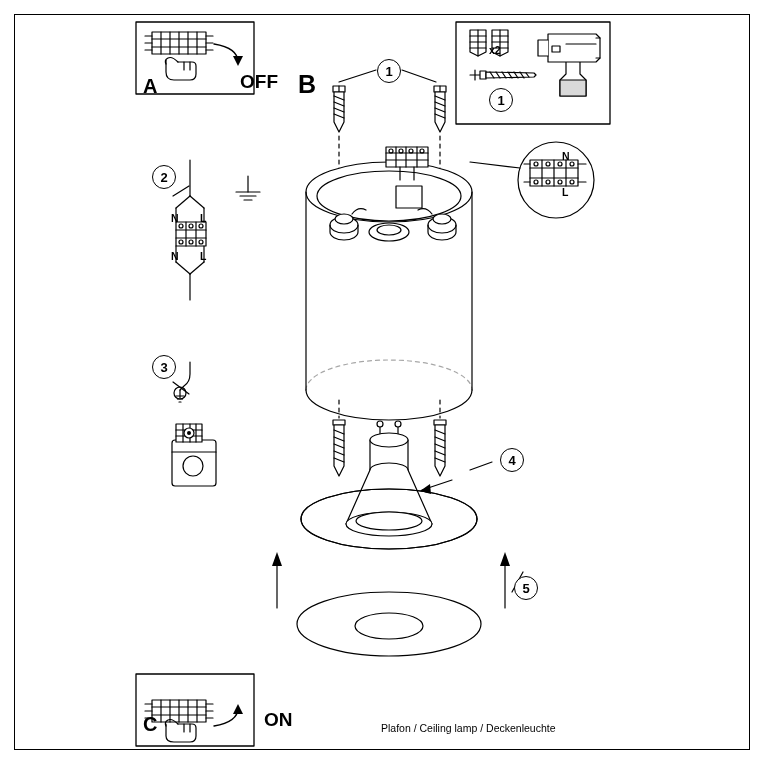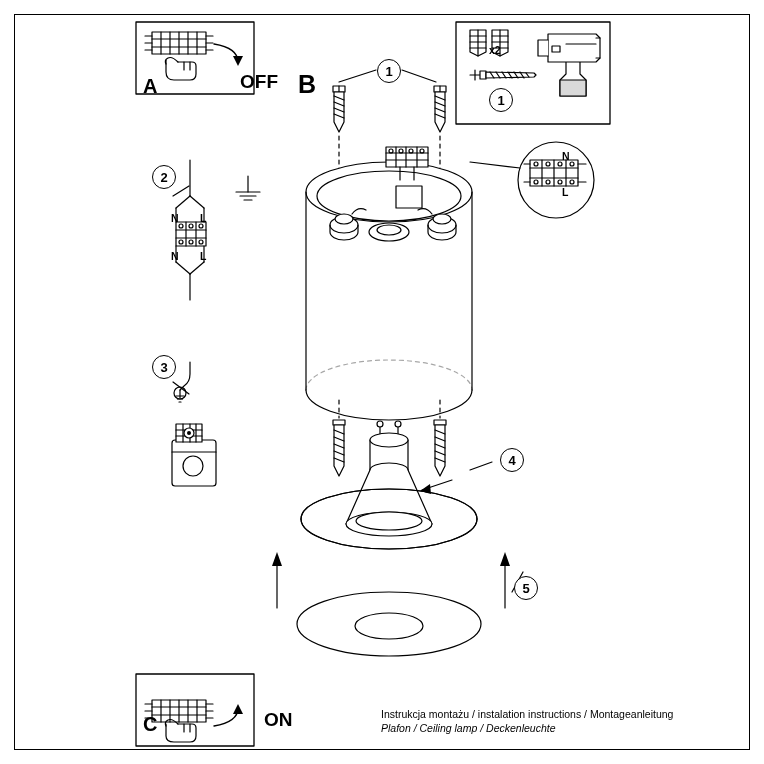--- a/index.html
+++ b/index.html
@@ -394,17 +394,16 @@
   <div class="xlabel" style="left:200px; top:212px;">L</div>
 
   <div class="xlabel" style="left:171px; top:250px;">N</div>
 
   <div class="xlabel" style="left:200px; top:250px;">L</div>
 
   <div class="xlabel" style="left:562px; top:150px;">N</div>
 
   <div class="xlabel" style="left:562px; top:186px;">L</div>
 
-  <div class="footer" style="left:381px; top:707px;">Instrukcja montażu / instalation instructions / Montageanleitung</div>
-
-  <div class="footer" style="left:381px; top:721px;font-style:italic;">Plafon / Ceiling lamp / Deckenleuchte</div>
+
+  <div class="footer" style="left:381px; top:721px;">Plafon / Ceiling lamp / Deckenleuchte</div>
 
 </div>
 
 </body></html>

